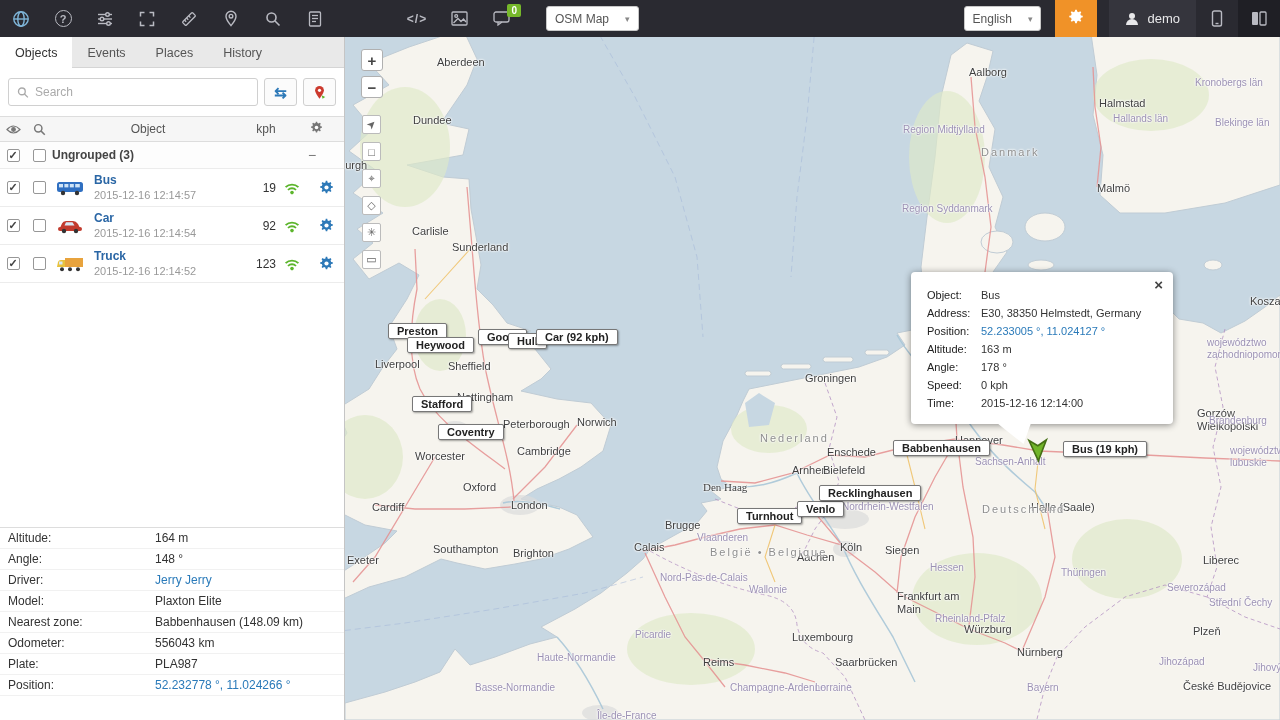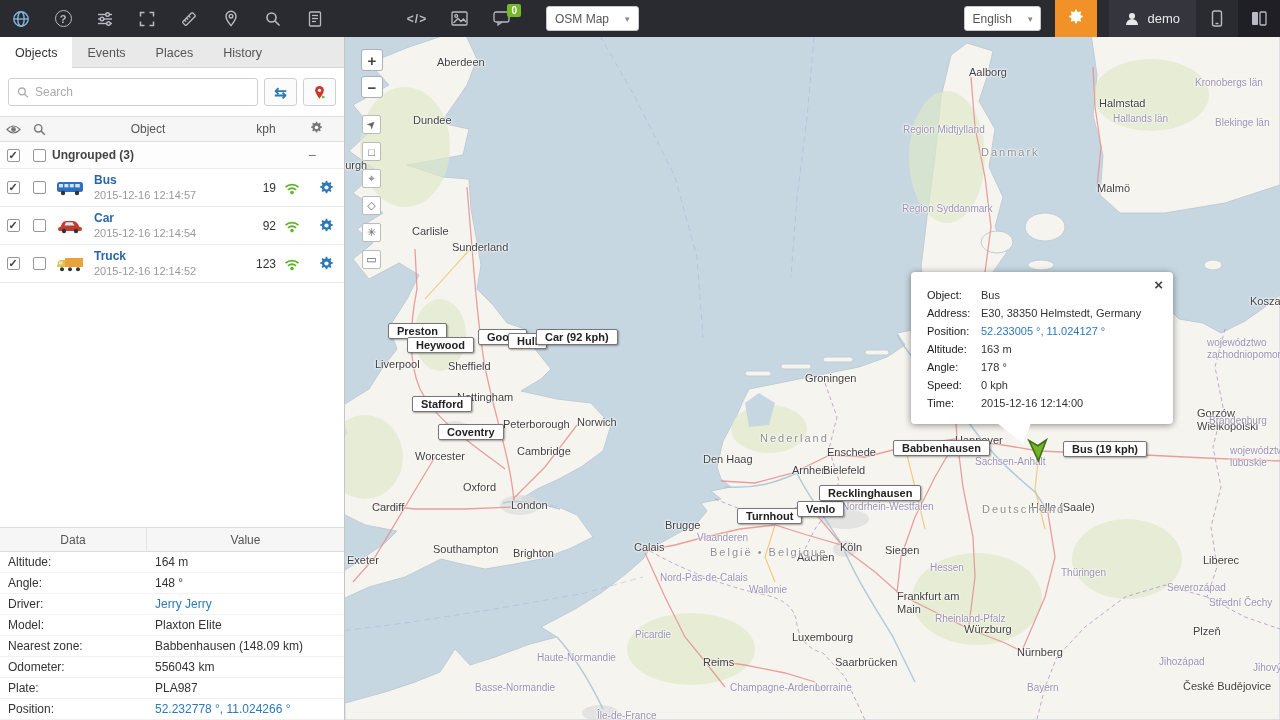--- a/index.html
+++ b/index.html
@@ -374,24 +374,20 @@
         <span class="gearc">
           <svg width="15" height="15" viewBox="0 0 20 20">
             <path fill="#2d79b8" d="M9,1 h2 l.4,2.2 a7,7 0 0 1 1.9,.8 l1.9,-1.2 1.4,1.4 -1.2,1.9 a7,7 0 0 1 .8,1.9 l2.2,.4 v2 l-2.2,.4 a7,7 0 0 1 -.8,1.9 l1.2,1.9 -1.4,1.4 -1.9,-1.2 a7,7 0 0 1 -1.9,.8 l-.4,2.2 h-2 l-.4,-2.2 a7,7 0 0 1 -1.9,-.8 l-1.9,1.2 -1.4,-1.4 1.2,-1.9 a7,7 0 0 1 -.8,-1.9 l-2.2,-.4 v-2 l2.2,-.4 a7,7 0 0 1 .8,-1.9 l-1.2,-1.9 1.4,-1.4 1.9,1.2 a7,7 0 0 1 1.9,-.8 z"></path>
             <circle cx="10" cy="10" r="2.8" fill="#fff"></circle>
           </svg>
         </span>
       </div>
     </div>
 
   <div class="data-panel">
-    <div class="dp-header">
-      <div class="dh1">Data</div>
-      <div class="dh2">Value</div>
-    </div>
     <div id="data-table-body">
         <div class="dp-row">
           <div class="dp-label">Altitude:</div>
           <div class="dp-value">164 m</div>
         </div>
         <div class="dp-row">
           <div class="dp-label">Angle:</div>
           <div class="dp-value">148 °</div>
         </div>
         <div class="dp-row">
@@ -517,21 +513,21 @@
       <div class="lbl city" style="left: 172px; top: 408px;">Cambridge</div>
       <div class="lbl city" style="left: 70px; top: 413px;">Worcester</div>
       <div class="lbl city" style="left: 118px; top: 444px;">Oxford</div>
       <div class="lbl city" style="left: 166px; top: 462px;">London</div>
       <div class="lbl city" style="left: 27px; top: 464px;">Cardiff</div>
       <div class="lbl city" style="left: 88px; top: 506px;">Southampton</div>
       <div class="lbl city" style="left: 168px; top: 510px;">Brighton</div>
       <div class="lbl city" style="left: 2px; top: 517px;">Exeter</div>
       <div class="lbl city" style="left: 289px; top: 504px;">Calais</div>
       <div class="lbl city" style="left: 320px; top: 482px;">Brugge</div>
-      <div class="lbl city" style="left: 358px; top: 416px;">Den Haag</div>
+      <div class="lbl city" style="left: 358px; top: 444px; font-family: Liberation Serif, serif;">Den Haag</div>
       <div class="lbl city" style="left: 447px; top: 427px;">Arnhem</div>
       <div class="lbl city" style="left: 482px; top: 409px;">Enschede</div>
       <div class="lbl city" style="left: 460px; top: 335px;">Groningen</div>
       <div class="lbl city" style="left: 478px; top: 427px;">Bielefeld</div>
       <div class="lbl city" style="left: 495px; top: 504px;">Köln</div>
       <div class="lbl city" style="left: 452px; top: 514px;">Aachen</div>
       <div class="lbl city" style="left: 540px; top: 507px;">Siegen</div>
       <div class="lbl city" style="left: 610px; top: 397px;">Hannover</div>
       <div class="lbl city" style="left: 686px; top: 464px;">Halle (Saale)</div>
       <div class="lbl city" style="left: 552px; top: 553px;">Frankfurt am

